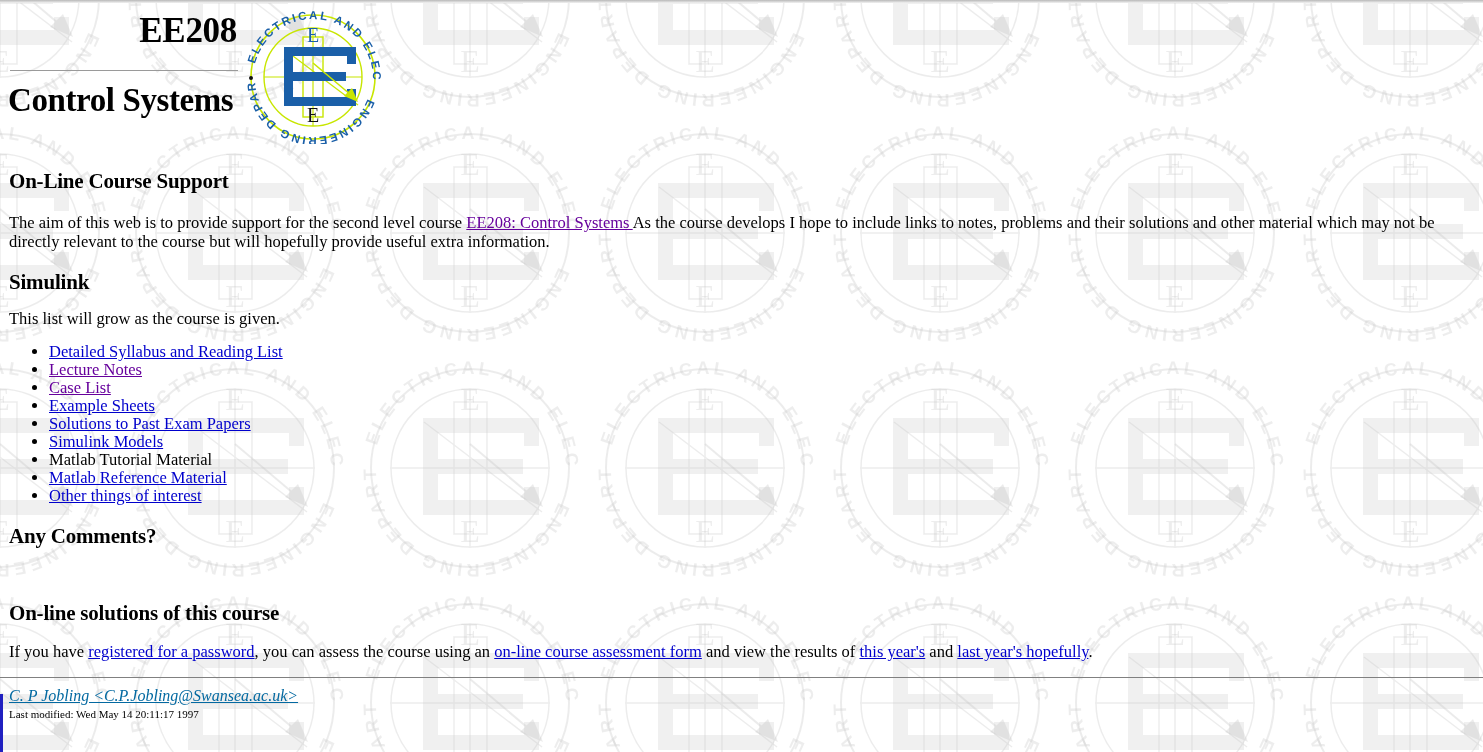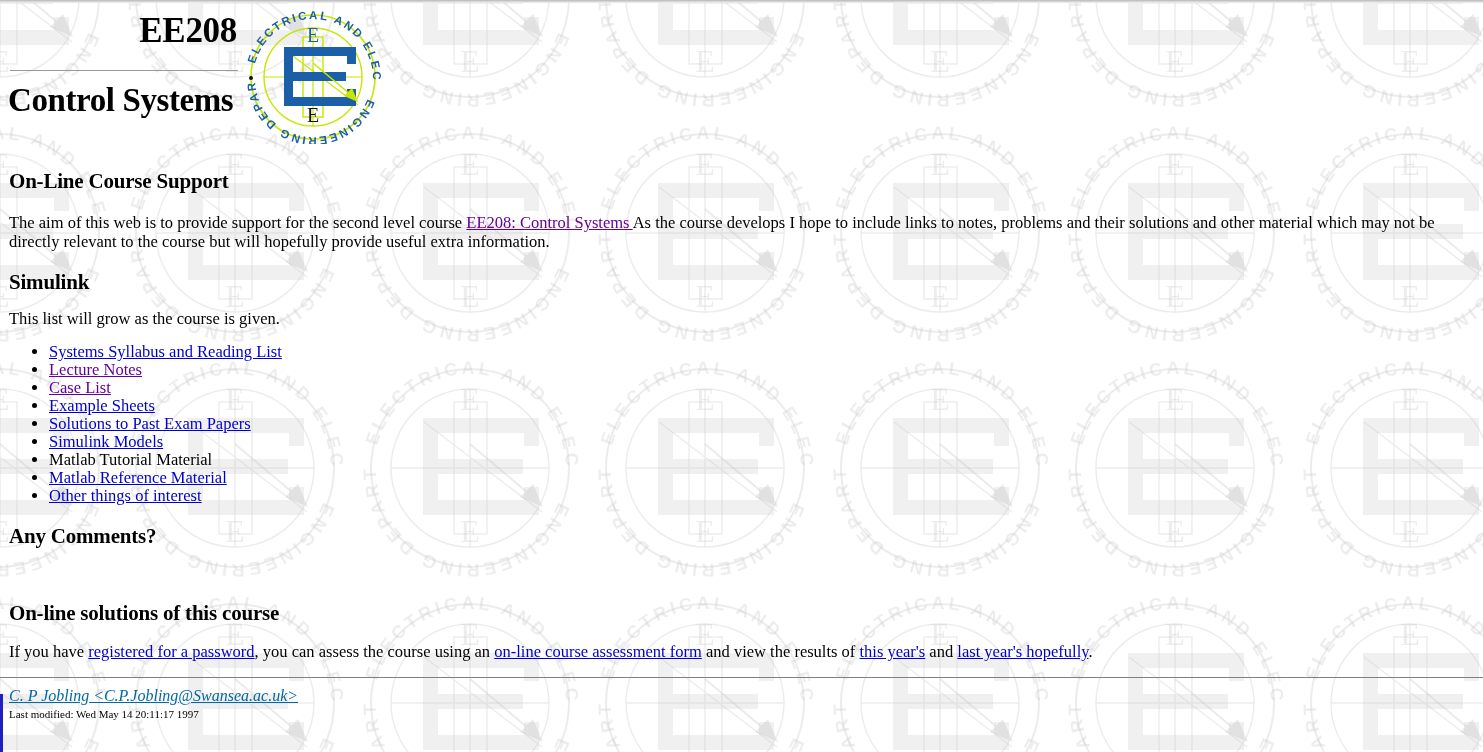--- a/index.html
+++ b/index.html
@@ -1157,21 +1157,21 @@
 
   <h2 class="sec abs" id="h-online">On-Line Course Support</h2>
 
   <p class="body abs" id="p-intro"><span>The aim of this web is to provide support for the second level course </span><a href="#" class="visited">EE208: Control Systems </a><span>As the course develops I hope to include links to notes, problems and their solutions and other material which may not be directly relevant to the course but will hopefully provide useful extra information.</span></p>
 
   <h2 class="sec abs" id="h-contents">Simulink</h2>
 
   <p class="body abs" id="p-listgrow">This list will grow as the course is given.</p>
 
   <ul class="contents abs" id="contents-list">
-      <li><a href="#">Systems Syllabus and Reading List</a></li>
+      <li><a href="#">Detailed Syllabus and Reading List</a></li>
       <li><a href="#" class="visited">Lecture Notes</a></li>
       <li><a href="#" class="visited">Case List</a></li>
       <li><a href="#">Example Sheets</a></li>
       <li><a href="#">Solutions to Past Exam Papers</a></li>
       <li><a href="#">Simulink Models</a></li>
       <li><span>Matlab Tutorial Material</span></li>
       <li><a href="#">Matlab Reference Material</a></li>
       <li><a href="#">Other things of interest</a></li>
     </ul>
 

